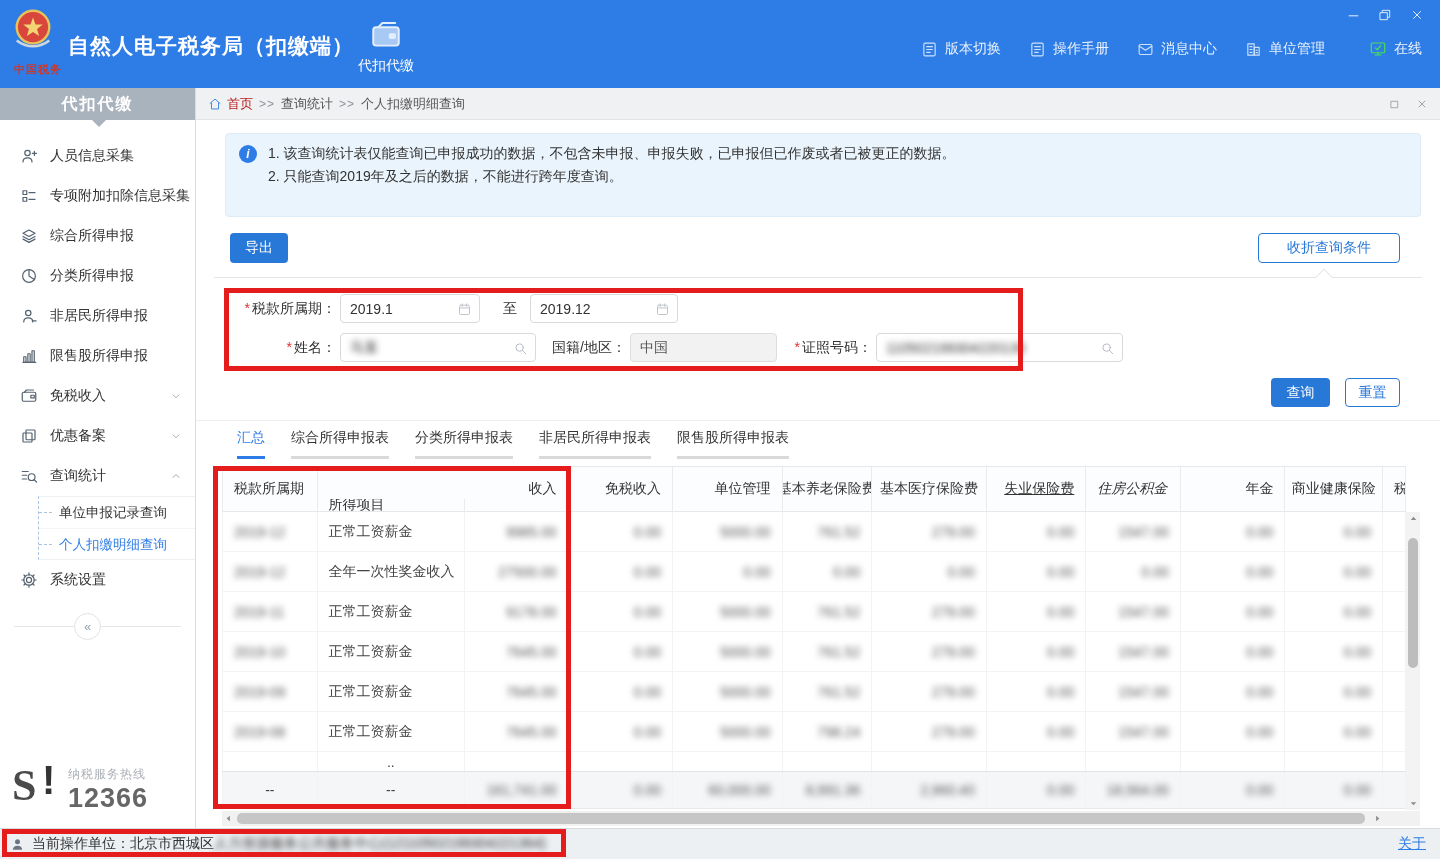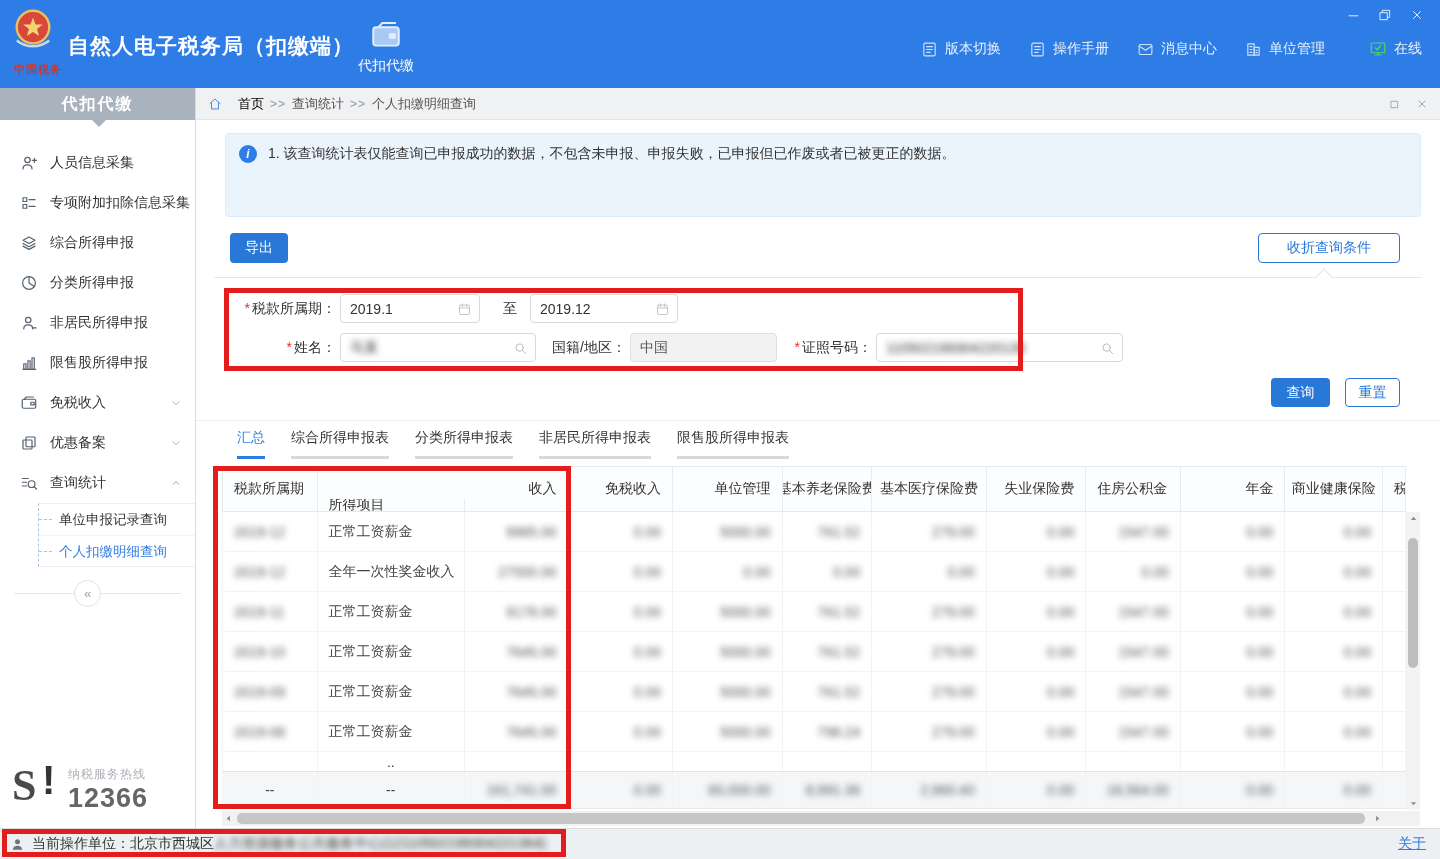--- a/index.html
+++ b/index.html
@@ -18,21 +18,21 @@
   .app-tab{position:absolute;left:330px;top:12px;width:112px;height:68px;display:flex;flex-direction:column;align-items:center;justify-content:center;gap:5px;cursor:pointer;border-radius:4px}
   .app-tab .label{font-size:14px;color:#fff}
   .top-nav{position:absolute;right:18px;top:40px;display:flex;align-items:center;gap:28px}
   .nav-item{display:flex;align-items:center;gap:7px;font-size:14px;color:#e9f1fc;cursor:pointer}
   .nav-item.online{margin-left:16px}
 
   
   .sidebar{position:absolute;left:0;top:88px;width:196px;height:740px;background:#fff;border-right:1px solid #d9dde2}
   .side-header{position:relative;height:32px;background:#a9b3bd;color:#fff;font-size:16px;font-weight:bold;letter-spacing:2px;display:flex;align-items:center;justify-content:center}
   .side-caret{position:absolute;left:92px;top:32px;width:0;height:0;border-left:7px solid transparent;border-right:7px solid transparent;border-top:7px solid #a9b3bd}
-  .menu{padding-top:23px}
+  .menu{padding-top:16px}
   .menu-item{height:40px;display:flex;align-items:center;gap:12px;padding:0 12px 0 20px;font-size:14px;color:#333;cursor:pointer}
   .menu-item .mi-label{flex:1 1 auto;white-space:nowrap}
   .menu-item .icon{color:#55626f}
   .menu-item .chev{color:#9aa3ad}
   .submenu{margin-left:38px;border-left:1px dashed #a9c4e0;border-top:1px solid #eef1f3;border-bottom:1px solid #eef1f3}
   .sub-item{position:relative;height:31px;line-height:31px;padding-left:20px;font-size:13.5px;color:#333;cursor:pointer;white-space:nowrap}
   .sub-item+.sub-item{border-top:1px solid #f2f4f6}
   .sub-item::before{content:'';position:absolute;left:0;top:15px;width:13px;border-top:1px dashed #a9c4e0}
   .sub-item.active{color:#2e7ce5}
   .collapse-row{position:relative;height:46px;margin-top:4px}
@@ -40,21 +40,21 @@
   .collapse-btn{position:absolute;left:74px;top:9px;width:27px;height:27px;border-radius:50%;background:#fff;border:1px solid #dfe3e7;color:#9aa3ad;font-size:13px;display:flex;align-items:center;justify-content:center;cursor:pointer}
   .hotline{position:absolute;left:12px;bottom:12px;display:flex;align-items:center;gap:8px}
   .hotline .txt .t1{font-size:12px;color:#a9aeb5;letter-spacing:1px}
   .hotline .txt .t2{font-size:27px;font-weight:bold;color:#666;letter-spacing:1px}
   .hotline-mark{position:relative;width:48px;height:52px;color:#4a4a4a}
   .hotline-mark .sChar{position:absolute;left:0;top:-4px;font-size:44px;font-weight:bold;color:#4a4a4a;font-family:"Liberation Serif","DejaVu Serif",serif}
   .hotline-mark .bang{position:absolute;left:30px;top:-6px;font-size:40px;font-weight:bold;color:#333}
 
   
   .crumbbar{position:absolute;left:196px;top:88px;width:1244px;height:32px;background:#f0f1f2;border-bottom:1px solid #e2e4e6;display:flex;align-items:center;padding:0 12px;gap:6px}
-  .crumb-home{display:flex;align-items:center;gap:16px;color:#000000;font-size:13px;cursor:pointer}
+  .crumb-home{display:flex;align-items:center;gap:5px;color:#b91c1c;font-size:13px;cursor:pointer}
   .crumb-sep{color:#8d949c;font-size:12px;letter-spacing:1px}
   .crumb-item{color:#555;font-size:13px}
   .crumb-ctl{position:absolute;right:12px;top:0;height:32px;display:flex;align-items:center;gap:16px;color:#8a9096}
   .crumb-ctl .icon{cursor:pointer}
 
   
   .content{position:absolute;left:196px;top:120px;width:1244px;height:708px;background:#fff}
   .notice{position:absolute;left:29px;top:13px;width:1196px;height:84px;background:#eaf4fd;border:1px solid #ddecfa;border-radius:4px;padding:8px 14px 8px 42px;font-size:14px;color:#333;line-height:23px}
   .notice .info-badge{position:absolute;left:13px;top:11px;width:18px;height:18px;border-radius:50%;background:#2e7ce5;color:#fff;font-size:12px;font-weight:bold;font-style:italic;display:flex;align-items:center;justify-content:center}
   .btn{display:flex;align-items:center;justify-content:center;font-size:14px;border-radius:4px;cursor:pointer;border:1px solid transparent}
@@ -351,20 +351,32 @@
               <g fill="none" stroke="currentColor" stroke-width="1.6" stroke-linecap="round" stroke-linejoin="round">
                 <path d="M7 14.5l5-5 5 5"></path>
               </g>
             </svg>
           </span>
         </div>
         <div class="submenu">
           <div class="sub-item">单位申报记录查询</div>
           <div class="sub-item active">个人扣缴明细查询</div>
         </div>
+        <div class="menu-item">
+          <span class="icon">
+            <svg viewBox="0 0 24 24" width="18" height="18">
+              <g fill="none" stroke="currentColor" stroke-width="1.6" stroke-linecap="round" stroke-linejoin="round">
+                <circle cx="12" cy="12" r="3.4"></circle>
+                <circle cx="12" cy="12" r="7"></circle>
+                <path d="M12 2.5v3M12 18.5v3M2.5 12h3M18.5 12h3M5.3 5.3l2.1 2.1M16.6 16.6l2.1 2.1M18.7 5.3l-2.1 2.1M7.4 16.6l-2.1 2.1"></path>
+              </g>
+            </svg>
+          </span>
+          <span class="mi-label">系统设置</span>
+        </div>
       </nav>
     <div class="collapse-row">
       <div class="hline"></div>
       <div class="collapse-btn">«</div>
     </div>
     <div class="hotline">
       <div class="hotline-mark">
         <span class="sChar">S</span>
           <span class="bang">!</span>
       </div>
@@ -409,20 +421,21 @@
           </svg>
         </span>
     </span>
   </div>
 
   <main class="content">
     <section class="notice">
       <span class="info-badge">i</span>
       <div id="notice-lines">
           <div>1. 该查询统计表仅能查询已申报成功的数据，不包含未申报、申报失败，已申报但已作废或者已被更正的数据。</div>
+          <div>2. 只能查询2019年及之后的数据，不能进行跨年度查询。</div>
         </div>
     </section>
 
     <button class="btn btn-primary export-btn">导出</button>
     <button class="btn btn-outline collapse-q-btn">收折查询条件</button>
     <div class="panel-divider"></div>
     <div class="notch"></div>
 
     <label class="f-label" style="left:18px;top:174px;width:122px"><span class="star">*</span><span>税款所属期：</span></label>
     <div class="input" style="left:144px;top:174px;width:140px">
@@ -493,22 +506,22 @@
 
     <div class="table" id="table">
         <div class="thead">
           <div class="th " style="width: 96px;">税款所属期</div>
           <div class="th " style="width: 148px; margin-top: 32px;">所得项目</div>
           <div class="th ta-r" style="width: 104px;">收入</div>
           <div class="th ta-r" style="width: 105px;">免税收入</div>
           <div class="th ta-r" style="width: 110px;">单位管理</div>
           <div class="th ta-c" style="width: 90px;">基本养老保险费</div>
           <div class="th ta-c" style="width: 115px;">基本医疗保险费</div>
-          <div class="th ta-r" style="width: 100px;">失业保险费</div>
-          <div class="th " style="width: 95px;">住房公积金</div>
+          <div class="th ta-r" style="width: 100px; text-decoration: underline;">失业保险费</div>
+          <div class="th " style="width: 95px; font-style: italic;">住房公积金</div>
           <div class="th ta-r" style="width: 105px;">年金</div>
           <div class="th ta-c" style="width: 98px;">商业健康保险</div>
           <div class="th " style="width: 18px;">税</div>
         </div>
         <div class="tr">
           <div class="td " style="width: 96px;">
             <span class="blur-cell">2019-12</span>
           </div>
           <div class="td " style="width: 148px;">
             <span>正常工资薪金</span>

